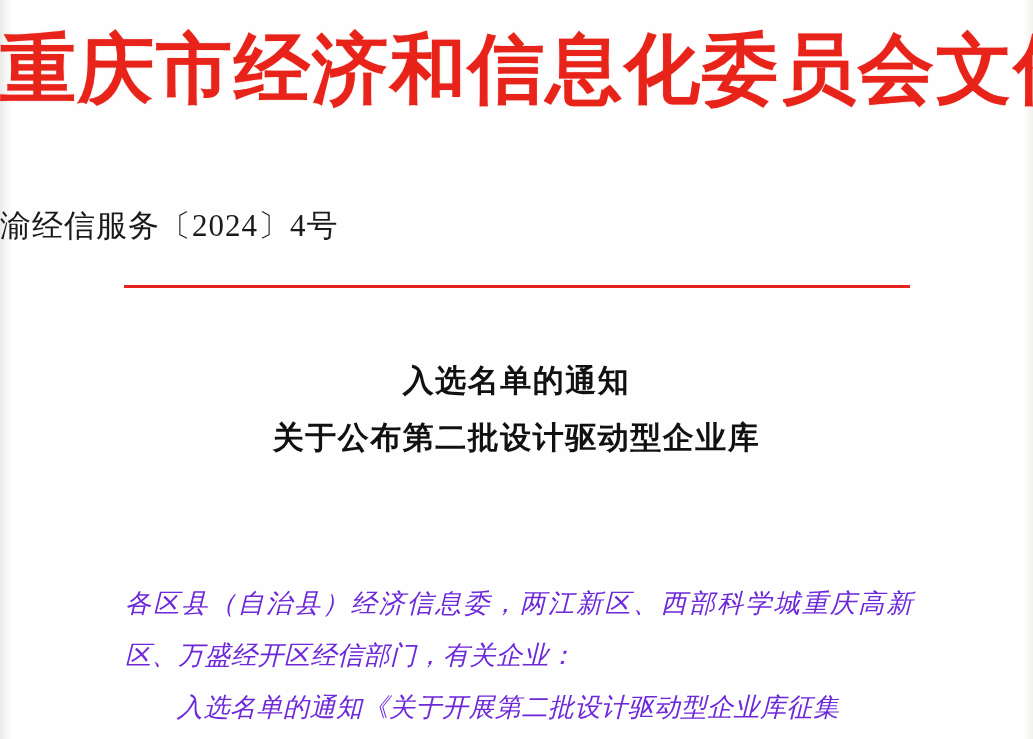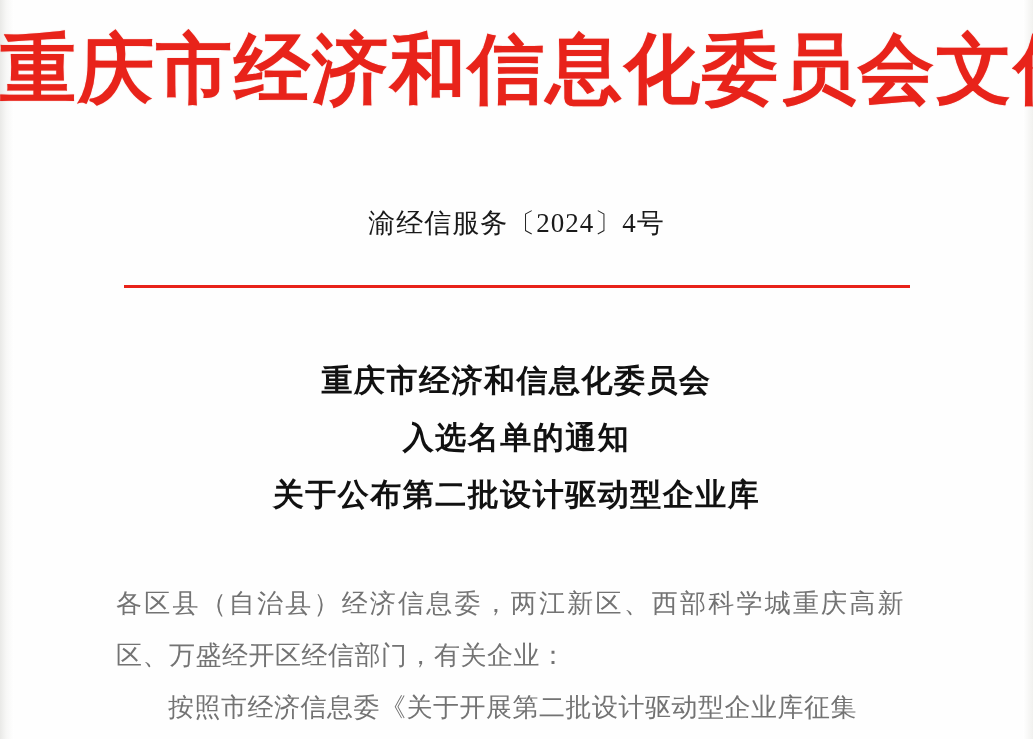--- a/index.html
+++ b/index.html
@@ -56,22 +56,21 @@
     color: #e8231a;
     white-space: nowrap;
     text-shadow: 0 0 1px rgba(232,35,26,0.5);
   }
 
   .doc-number {
     position: absolute;
     left: 0;
     right: 0;
     top: 205px;
-    text-align: center;
-    font-size: 27px;
+    font-size: 31px;
     letter-spacing: 1px;
     color: #1a1a1a;
   }
 
   .red-rule {
     position: absolute;
     left: 124px;
     width: 786px;
     top: 285px;
     height: 3px;
@@ -88,28 +87,29 @@
   .doc-title .line {
     font-weight: bold;
     font-size: 31px;
     line-height: 57px;
     letter-spacing: 1.5px;
     color: #111;
   }
 
   .body-text {
     position: absolute;
-    left: 116px;
+    left: 125px;
     width: 788px;
     top: 578px;
     font-size: 26px;
     line-height: 52px;
     letter-spacing: 0.5px;
-    color: #737373;
+    color: #6d28d9;
     text-align: justify;
+    font-style: italic;
   }
   .body-text p {
     margin: 0;
   }
   .body-text p.indent {
     text-indent: 52px;
   }
 </style>
 </head>
 <body>
@@ -121,23 +121,22 @@
 
   <div class="masthead">
     <span class="masthead-title">重庆市经济和信息化委员会文件</span>
   </div>
 
   <div class="doc-number">渝经信服务〔2024〕4号</div>
 
   <div class="red-rule"></div>
 
   <div class="doc-title">
-    <div class="line">重庆市经济和信息化委员会</div>
     <div class="line">入选名单的通知</div>
     <div class="line">关于公布第二批设计驱动型企业库</div>
   </div>
 
   <div class="body-text">
     <p>各区县（自治县）经济信息委，两江新区、西部科学城重庆高新区、万盛经开区经信部门，有关企业：</p>
-    <p class="indent">按照市经济信息委《关于开展第二批设计驱动型企业库征集</p>
+    <p class="indent">入选名单的通知《关于开展第二批设计驱动型企业库征集</p>
   </div>
 
 </div>
 
 </body></html>

